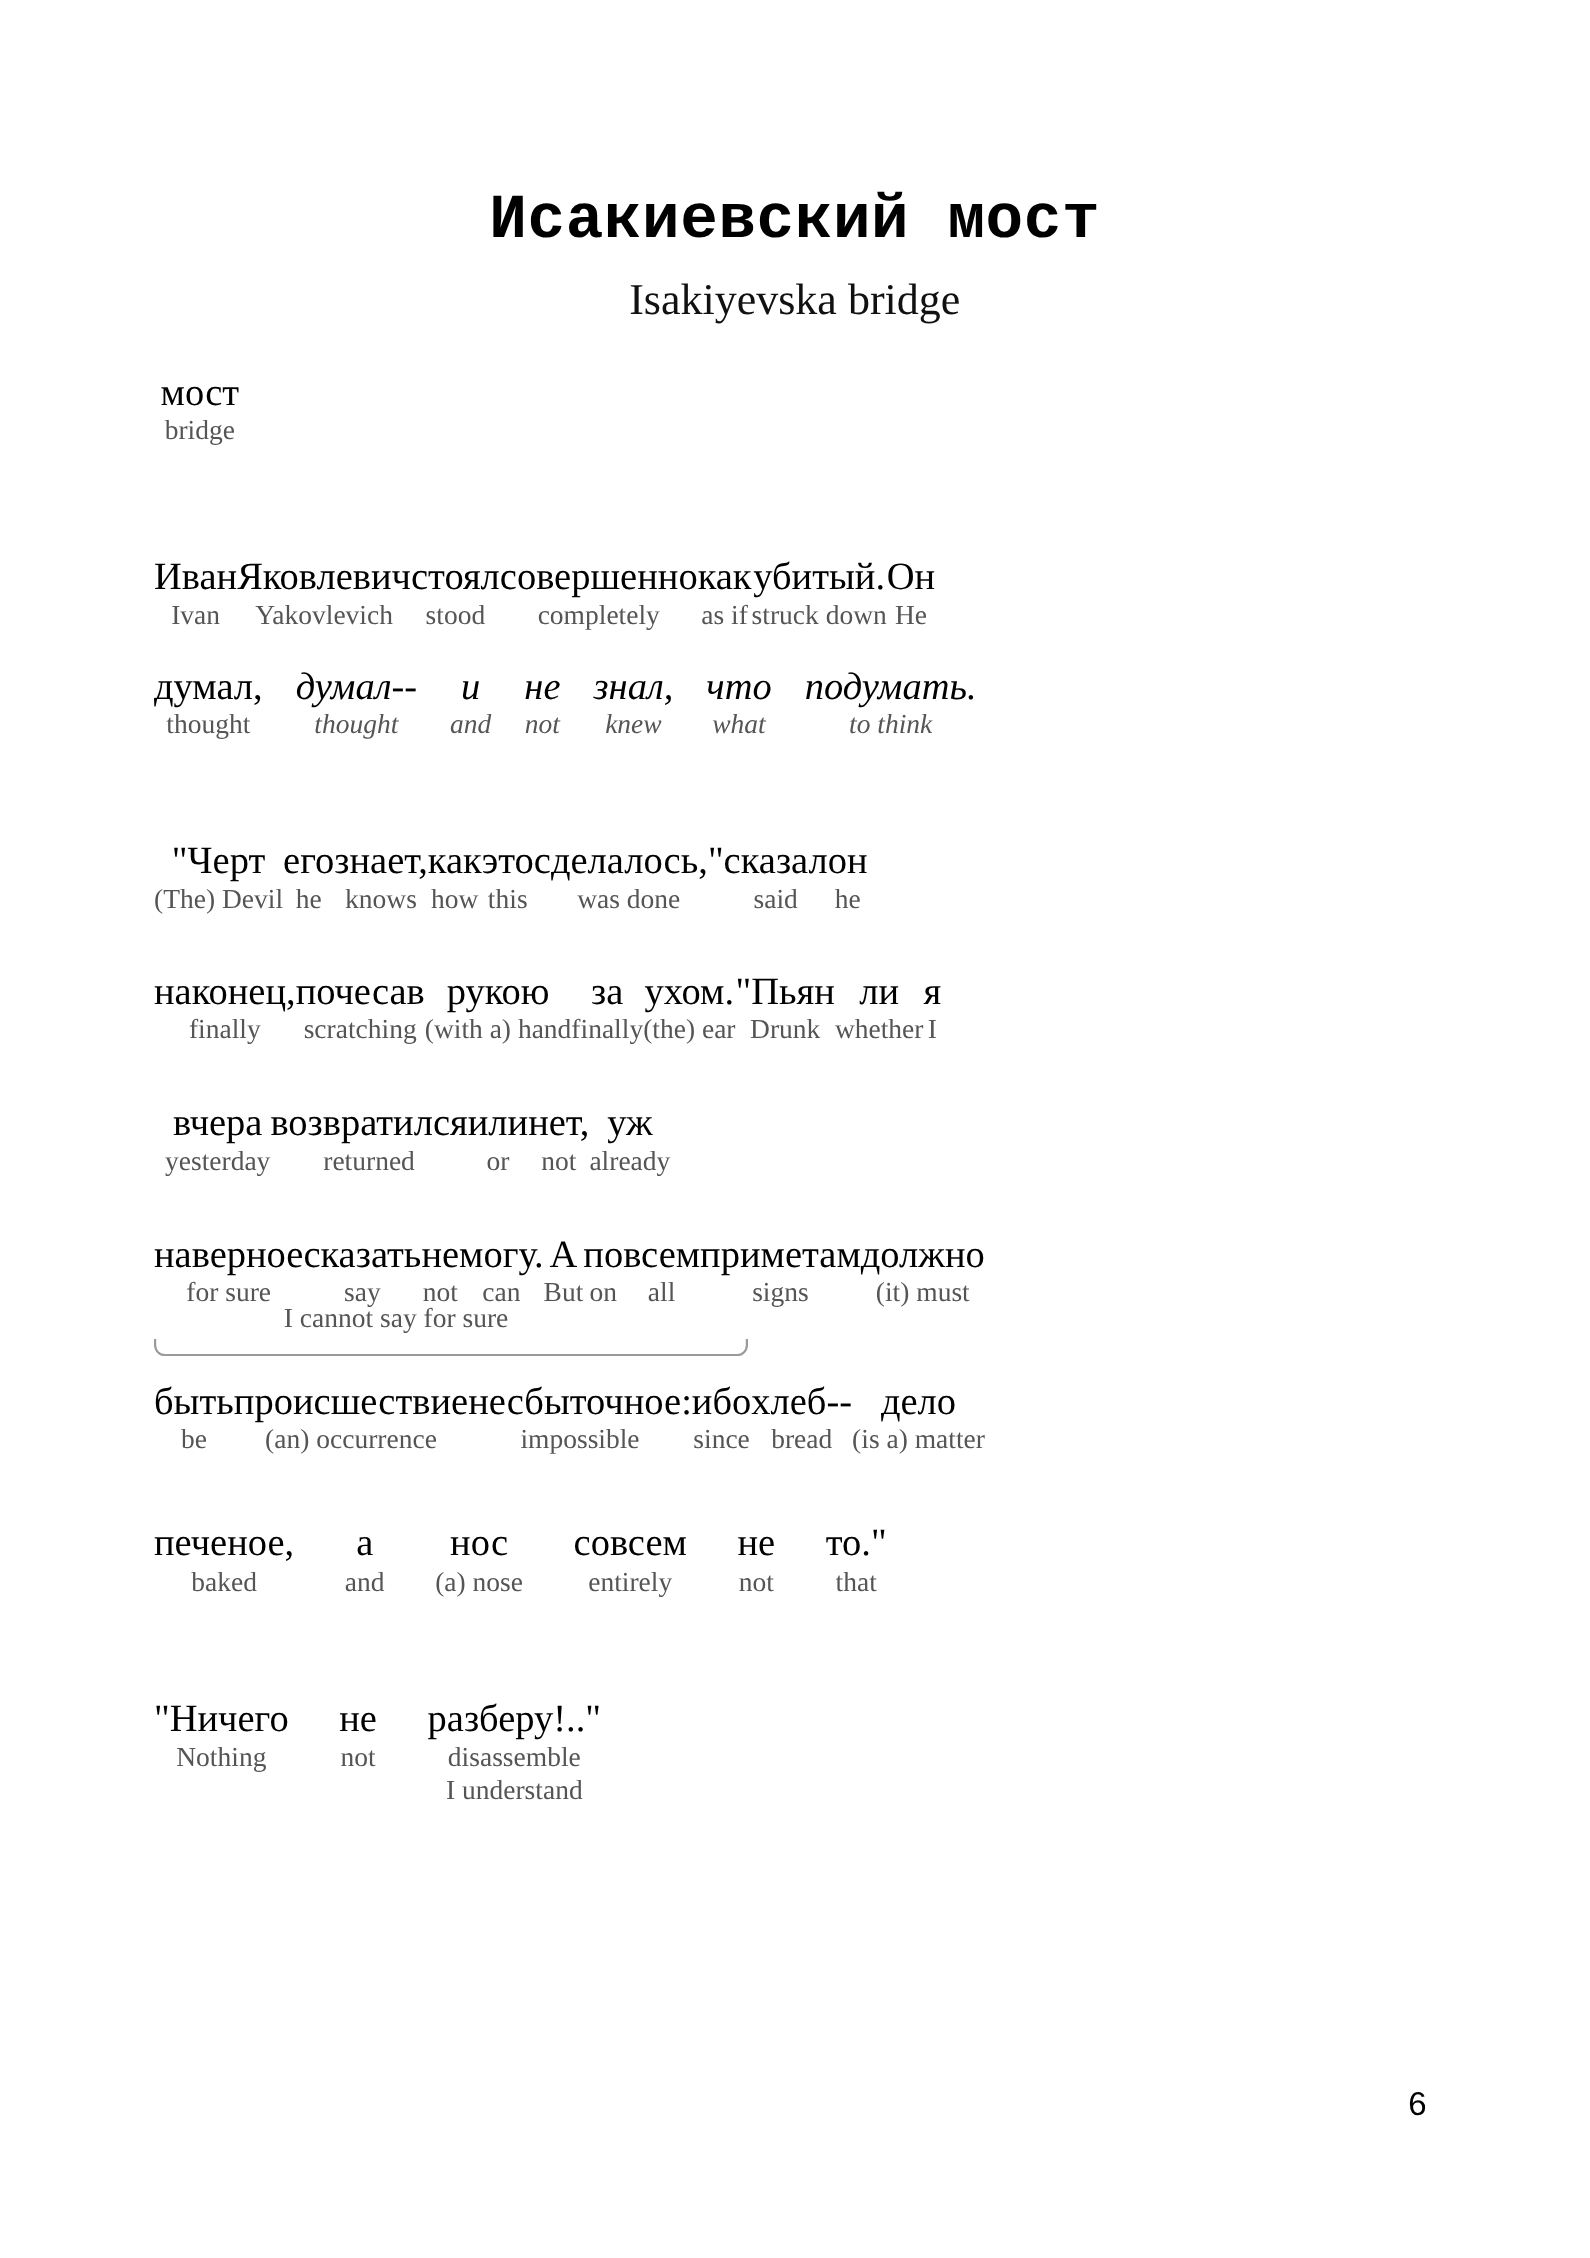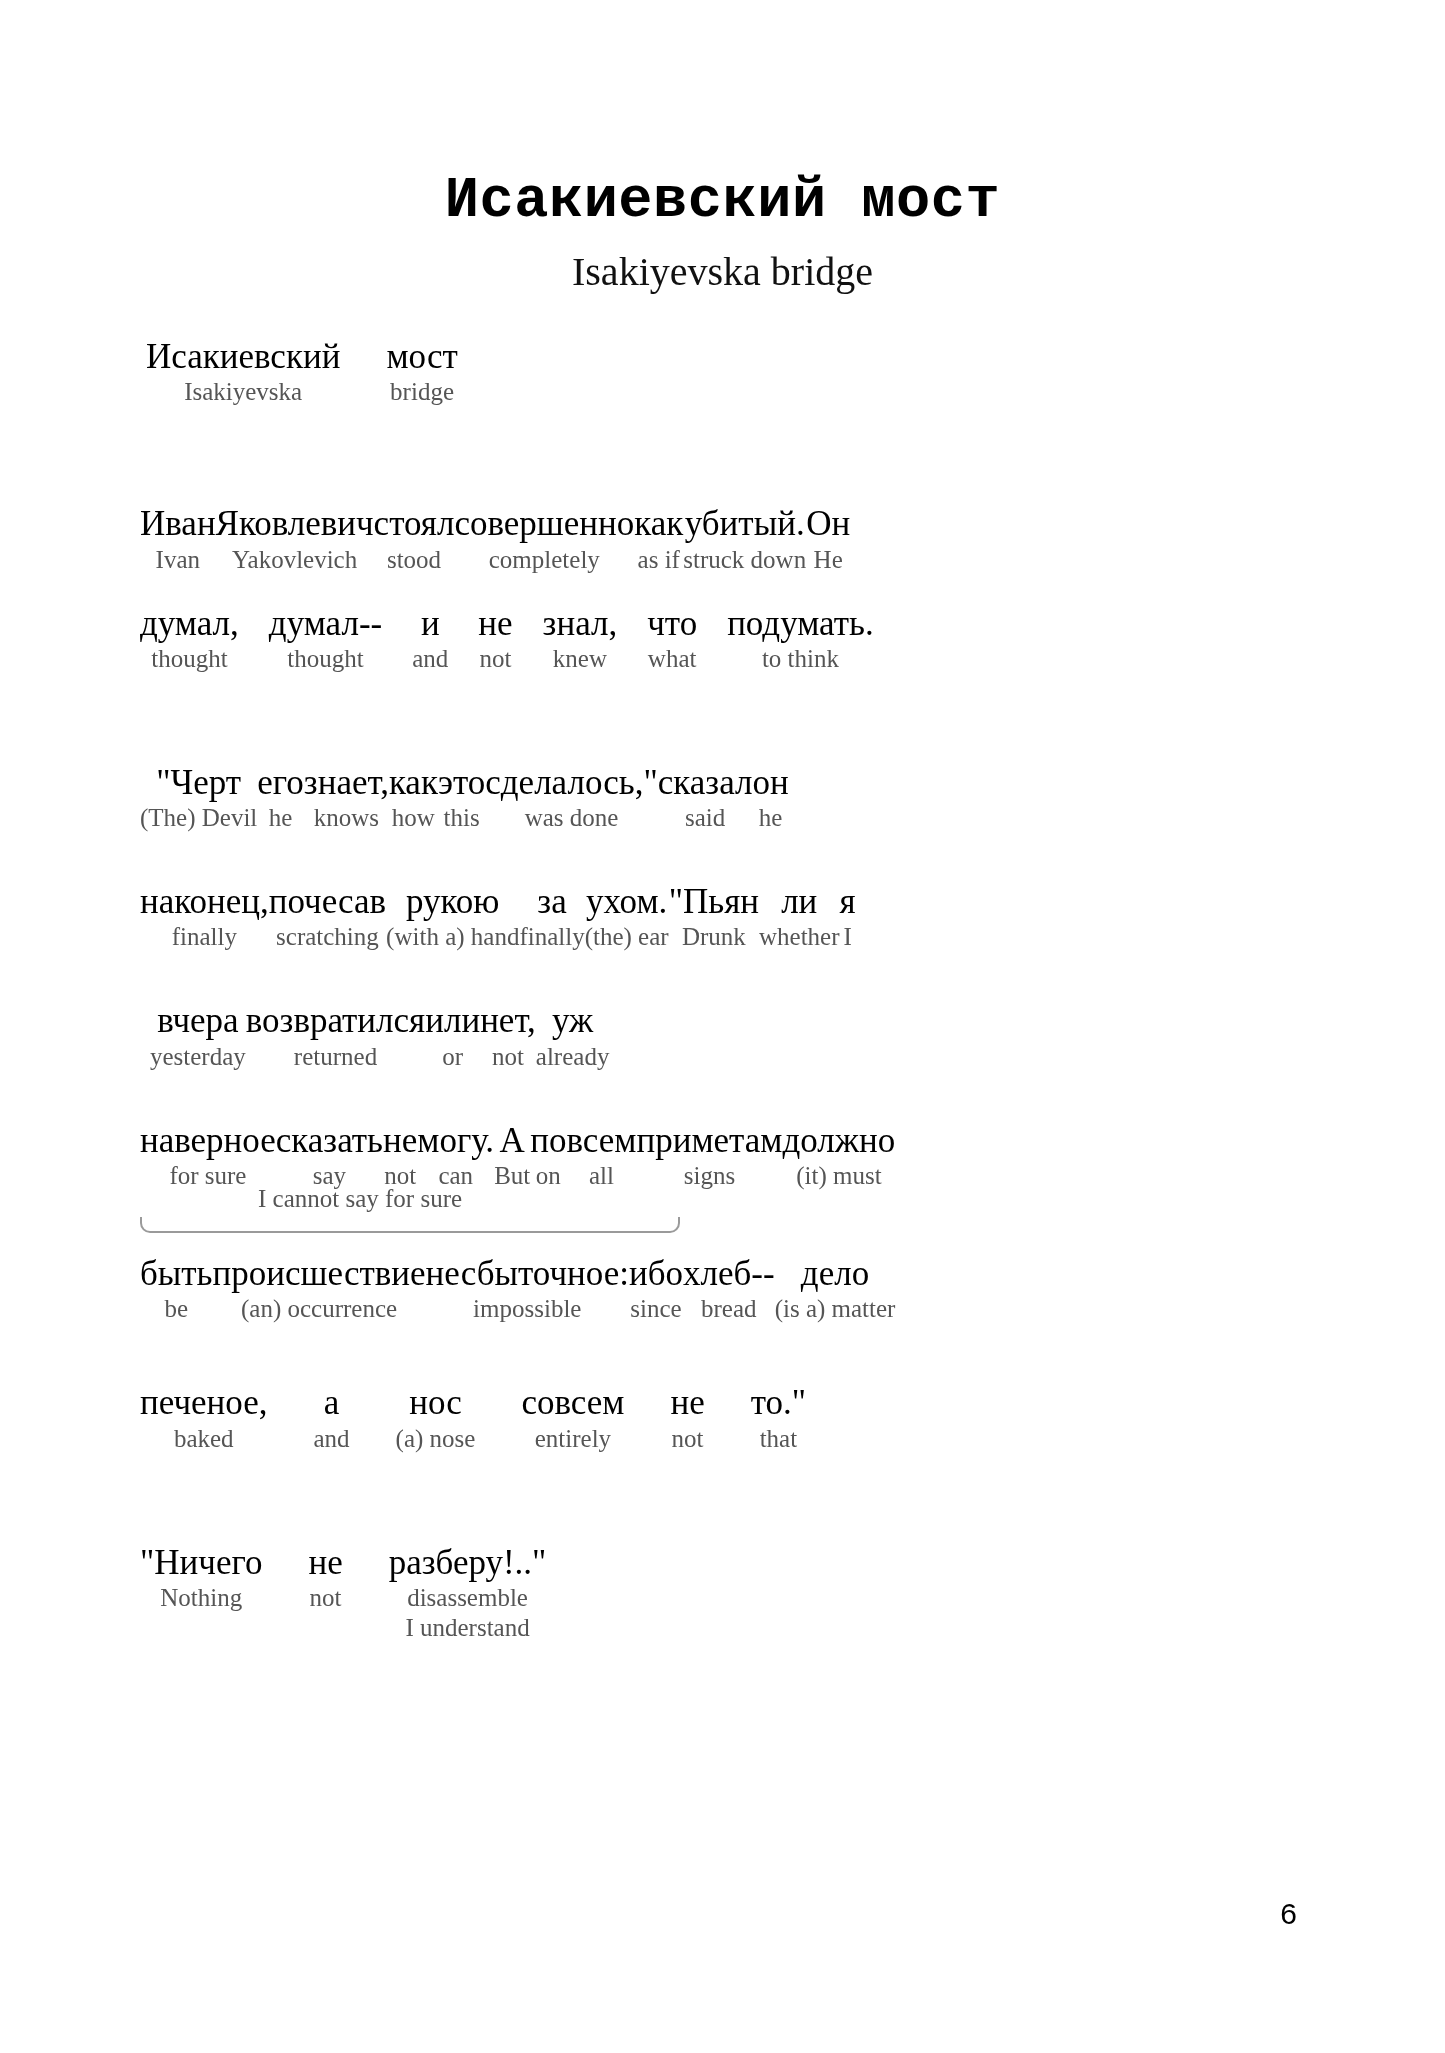--- a/index.html
+++ b/index.html
@@ -90,21 +90,21 @@
     white-space: pre;
   }
   .gloss2 {
     font-size: 25px;
     line-height: 1.20;
     color: #555555;
     white-space: pre;
   }
 
   
-  .gap-sm .ilword + .ilword { margin-left: 30px; }
+  .gap-sm .ilword + .ilword { margin-left: 30px; font-style: italic; }
   .gap-md .ilword + .ilword { margin-left: 46px; }
   .sp-16  { height: 16px; }
   .sp-28  { height: 28px; }
   .sp-48  { height: 48px; }
   .sp-58  { height: 58px; }
   .sp-88  { height: 88px; }
   .sp-96  { height: 96px; }
 
   
   .annot-wrap {
@@ -149,24 +149,20 @@
 
 <div class="page">
 
   <h1 class="title">Исакиевский мост</h1>
   <h2 class="subtitle">Isakiyevska bridge</h2>
 
   <div class="content">
 
     <div class="ilrow left gap-md" style="padding-left:6px;">
       <div class="ilword">
-        <span class="src">Исакиевский</span>
-        <span class="gloss">Isakiyevska</span>
-      </div>
-      <div class="ilword">
         <span class="src">мост</span>
         <span class="gloss">bridge</span>
       </div>
     </div>
 
     <div class="sp-96"></div>
 
     <div class="ilblock">
 
       <div class="ilrow spread">

